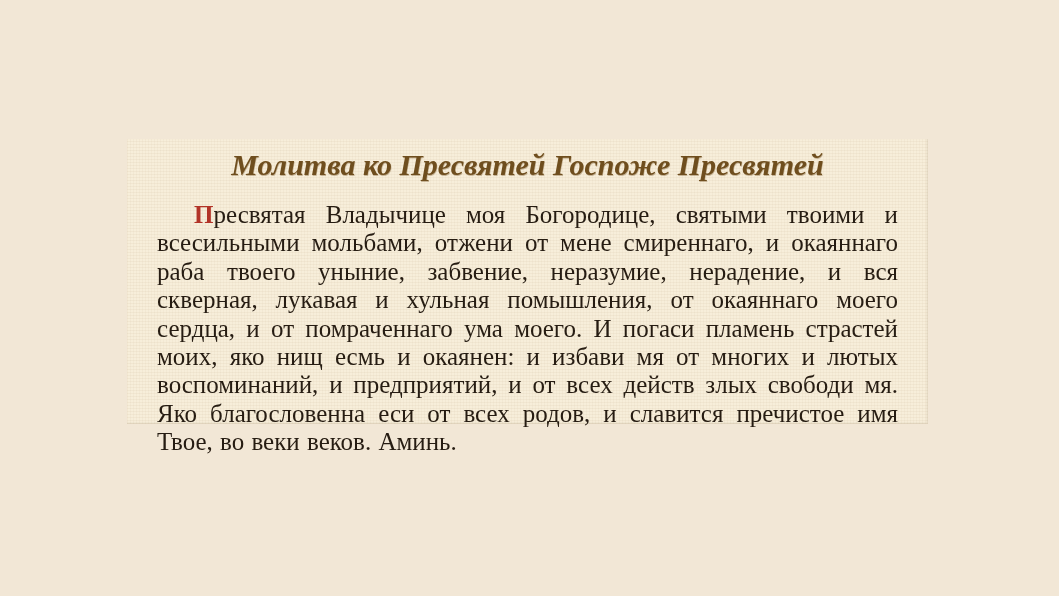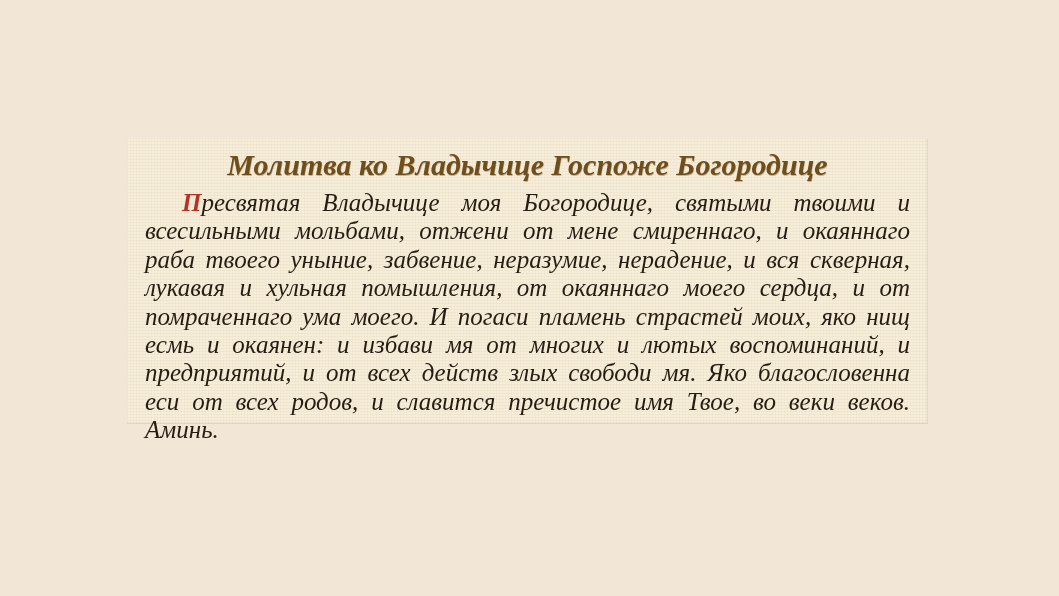--- a/index.html
+++ b/index.html
@@ -34,33 +34,32 @@
     padding: 0 0 7px 0;
     text-align: center;
     font-size: 30px;
     line-height: 34px;
     font-weight: bold;
     font-style: italic;
     color: #6f4e1e;
     text-shadow: 0.5px 0.5px 0 rgba(111,78,30,0.35);
   }
   .prayer-text {
-    margin: 0;
+    margin: 12px;
     font-size: 25px;
     line-height: 28.4px;
     text-align: justify;
     text-indent: 37px;
     color: #261c12;
     word-spacing: 1px;
-    font-style: italic;
   }
   .initial-letter {
     color: #b23327;
     font-weight: bold;
   }
 </style>
 </head>
 <body>
 
 <div class="prayer-card">
-  <h1 class="prayer-title">Молитва ко Владычице Госпоже Богородице</h1>
+  <h1 class="prayer-title">Молитва ко Пресвятей Госпоже Пресвятей</h1>
   <p class="prayer-text"><span class="initial-letter">П</span><span>ресвятая Владычице моя Богородице, святыми твоими и всесильными мольбами, отжени от мене смиреннаго, и окаяннаго раба твоего уныние, забвение, неразумие, нерадение, и вся скверная, лукавая и хульная помышления, от окаяннаго моего сердца, и от помраченнаго ума моего. И погаси пламень страстей моих, яко нищ есмь и окаянен: и избави мя от многих и лютых воспоминаний, и предприятий, и от всех действ злых свободи мя. Яко благословенна еси от всех родов, и славится пречистое имя Твое, во веки веков. Аминь.</span></p>
 </div>
 
 </body></html>

